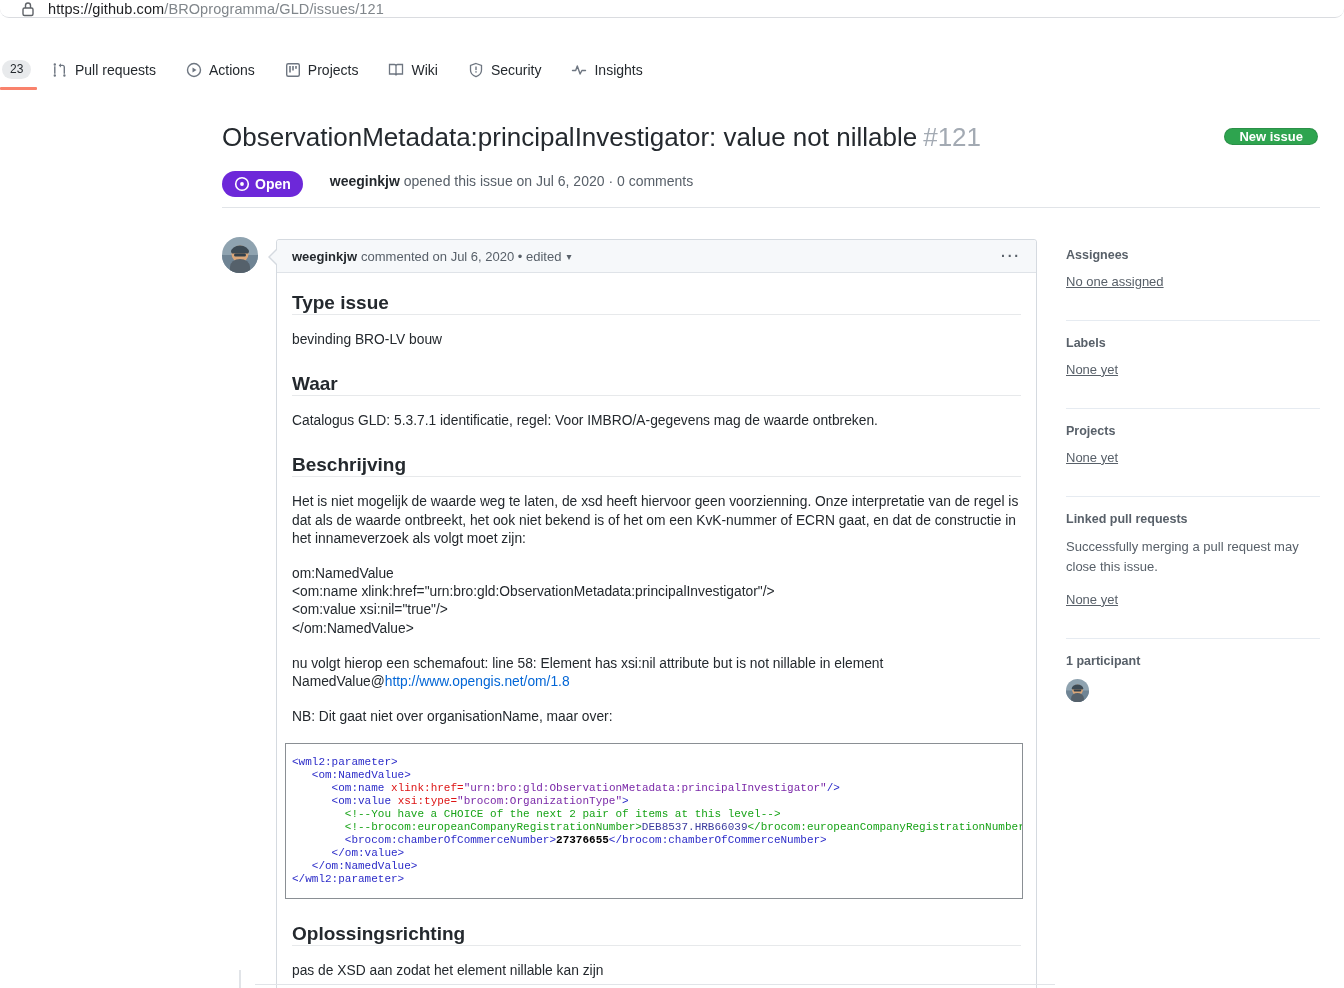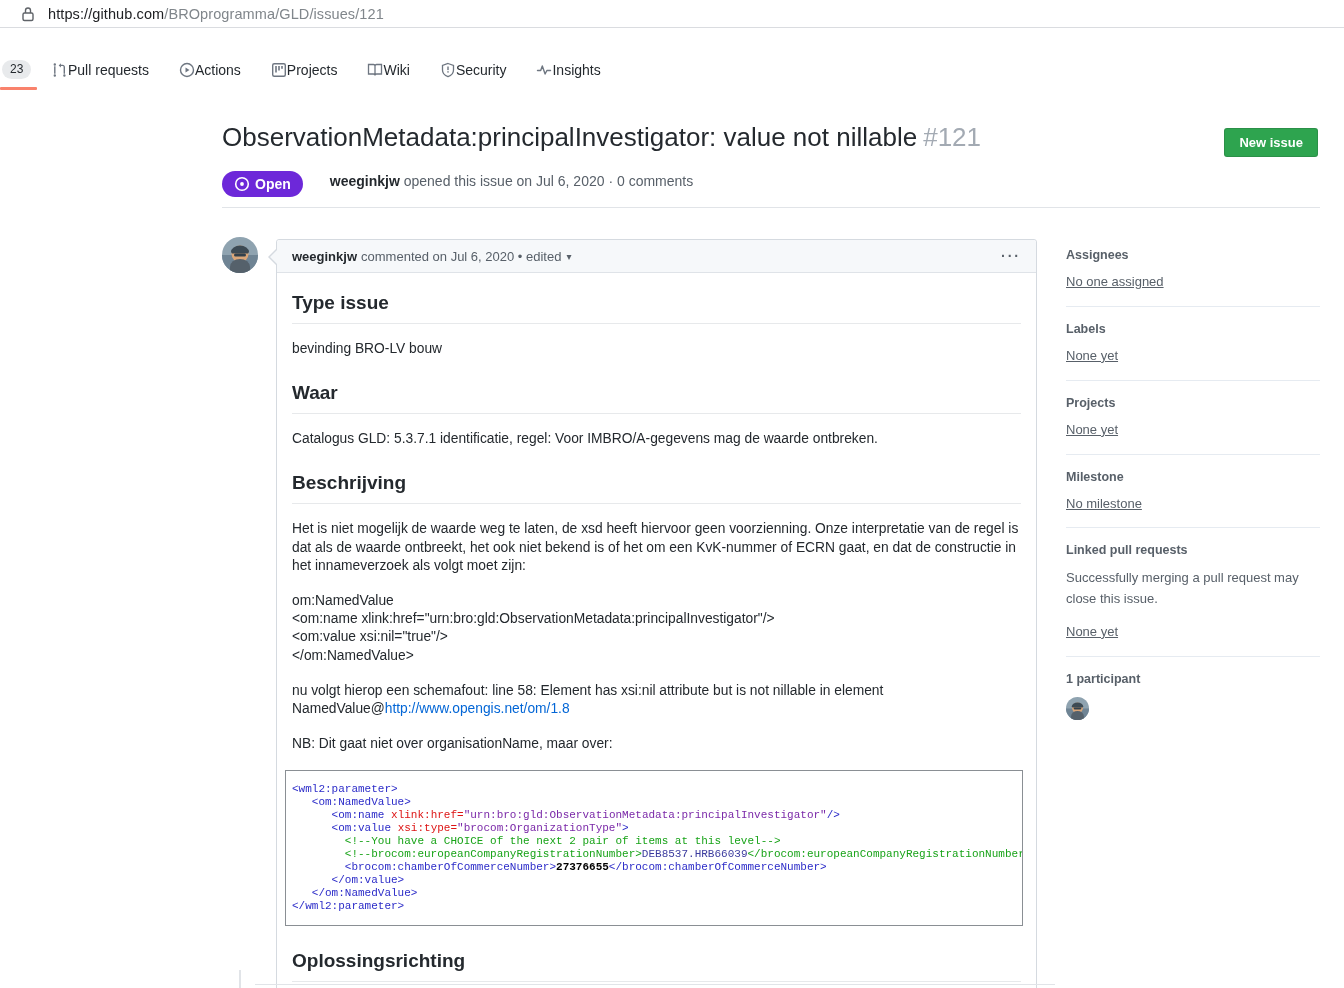--- a/index.html
+++ b/index.html
@@ -7,51 +7,51 @@
   body {
     position: relative;
     background: #ffffff;
     font-family: "Liberation Sans", sans-serif;
     color: #24292e;
   }
   svg { display: block; }
 
   
   .browser-bar {
-    position: absolute; top: 0; left: 0; width: 1344px; height: 28px;
+    position: absolute; top: 0; left: 0; width: 1344px; height: 18px;
     background: #fff; border-bottom: 1px solid #dadce0;
-    display: flex; align-items: center;
+    display: flex; align-items: center; border-radius: 14px;
   }
   .lock-wrap { margin-left: 21px; }
   .url-text { margin-left: 13px; font-size: 14.5px; letter-spacing: .1px; }
   .url-domain { color: #202124; }
   .url-path { color: #80868b; }
 
   
   .repo-nav { position: absolute; top: 50px; left: 0; width: 1344px; height: 40px; }
   .issues-underline {
     position: absolute; left: 0; top: 37px; width: 37px; height: 3px;
     background: #f9826c; border-radius: 1px;
   }
   .issues-count {
     position: absolute; left: 2px; top: 10px;
     background: #e8eaec; color: #24292e; font-size: 12px;
     height: 19px; line-height: 19px; padding: 0 8px; border-radius: 10px;
   }
   .tab-row { position: absolute; left: 52px; top: 0; height: 40px; display: flex; gap: 30px; align-items: center; }
-  .tab { display: flex; align-items: center; font-size: 14px; color: #24292e; cursor: pointer; }
+  .tab { display: flex; align-items: center; gap: 7px; font-size: 14px; color: #24292e; cursor: pointer; }
   .tab .ticon { color: #6e7681; }
 
   
   .issue-title { position: absolute; left: 222px; top: 122px; width: 1000px; font-size: 26px; font-weight: 400; color: #24292e; }
   .issue-number { color: #a3aab3; font-weight: 400; margin-left: 6px; }
   .new-issue-btn {
     position: absolute; right: 26px; top: 128px;
     background: #2ea44f; color: #fff; font-size: 13px; font-weight: 700;
-    padding: 6px 14px; border-radius: 3px; border: 1px solid rgba(27,31,35,.15);
+    padding: 0 14px; border-radius: 11px; border: 1px solid rgba(27,31,35,.15);
     font-family: "Liberation Sans", sans-serif; cursor: pointer;
   }
   .issue-meta { position: absolute; left: 222px; top: 164px; display: flex; align-items: center; }
   .state-badge {
     display: flex; align-items: center; gap: 5px;
     background: #6d28d9; color: #fff; font-size: 14px; font-weight: 700;
     padding: 5px 12px; border-radius: 2em; margin-top: 7px;
   }
   .meta-text { margin-left: 27px; font-size: 14px; color: #586069; }
   .meta-author { font-weight: 700; color: #24292e; }
@@ -78,21 +78,21 @@
     content: ""; position: absolute; left: -7.5px; top: 10px;
     border: 7px solid transparent; border-left: 0; border-right-color: #f6f8fa;
   }
   .comment-author { font-weight: 700; color: #24292e; margin-right: 4px; }
   .edit-caret { margin-left: 5px; font-size: 10px; color: #586069; }
   .kebab { margin-left: auto; color: #586069; font-weight: 700; letter-spacing: 2px; font-size: 14px; cursor: pointer; }
 
   .comment-body { padding: 15px; }
   .md-h3 {
     font-size: 19px; font-weight: 700; color: #24292e;
-    padding-bottom: 9px; border-bottom: 1px solid #e7e9eb;
+    border-bottom: 1px solid #e7e9eb;
     margin: 24px 0 16px;
   }
   .md-h3.first { margin-top: 4px; }
   .md-p { font-size: 13.8px; line-height: 1.32; color: #24292e; margin-bottom: 17px; }
   .md-lines div { font-size: 13.8px; line-height: 1.32; color: #24292e; }
   .md-link { color: #0366d6; text-decoration: none; }
 
   
   .xml-block {
     margin: 15px 0 24px -7px;
@@ -109,21 +109,21 @@
   .c-value { color: var(--code-value); }
   .c-comment { color: var(--code-comment); }
   .c-dark { color: var(--code-dark); }
   .c-num { color: var(--code-num); font-weight: 700; }
 
   .timeline-stub { position: absolute; left: 239px; top: 970px; width: 2px; height: 18px; background: #e1e4e8; }
   .next-item-divider { position: absolute; left: 255px; top: 984px; width: 800px; height: 1px; background: #e1e4e8; }
 
   
   .sidebar { position: absolute; left: 1066px; top: 245px; width: 254px; }
-  .sb-section { padding: 15px 0 14px; border-bottom: 1px solid #e6ebf1; }
+  .sb-section { padding: 15px 0 28px; border-bottom: 1px solid #e6ebf1; }
   .sb-section.first { padding-top: 3px; }
   .sb-section.last { border-bottom: none; }
   .sb-title { font-size: 12.5px; font-weight: 700; color: #586069; cursor: pointer; }
   .sb-value { font-size: 13px; color: #586069; margin-top: 11px; line-height: 1.45; text-decoration: underline; }
   .sb-desc { font-size: 13px; color: #586069; margin-top: 11px; line-height: 1.55; }
   .participant-avatar { width: 23px; height: 23px; border-radius: 50%; overflow: hidden; margin-top: 11px; cursor: pointer; }
 </style>
 </head>
 <body>
 
@@ -275,24 +275,20 @@
   </div>
   <div class="sb-section">
     <div class="sb-title">Labels</div>
     <div class="sb-value">None yet</div>
   </div>
   <div class="sb-section">
     <div class="sb-title">Projects</div>
     <div class="sb-value">None yet</div>
   </div>
   <div class="sb-section">
-    <div class="sb-title">Milestone</div>
-    <div class="sb-value">No milestone</div>
-  </div>
-  <div class="sb-section">
     <div class="sb-title">Linked pull requests</div>
     <div class="sb-desc">Successfully merging a pull request may close this issue.</div>
     <div class="sb-value" style="margin-top:14px;">None yet</div>
   </div>
   <div class="sb-section last">
     <div class="sb-title" style="font-weight:700;color:#586069;">1 participant</div>
     <div class="participant-avatar">
       <svg width="23" height="23" viewBox="0 0 36 36">
         <rect width="36" height="36" fill="#8fa3b0"></rect>
         <rect y="18" width="36" height="18" fill="#6f8494"></rect>

